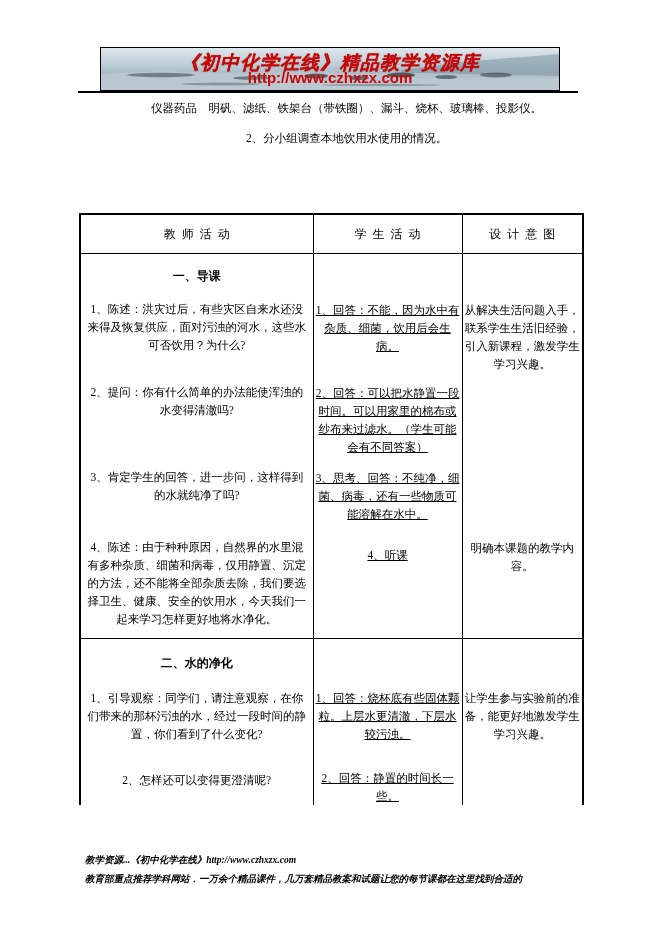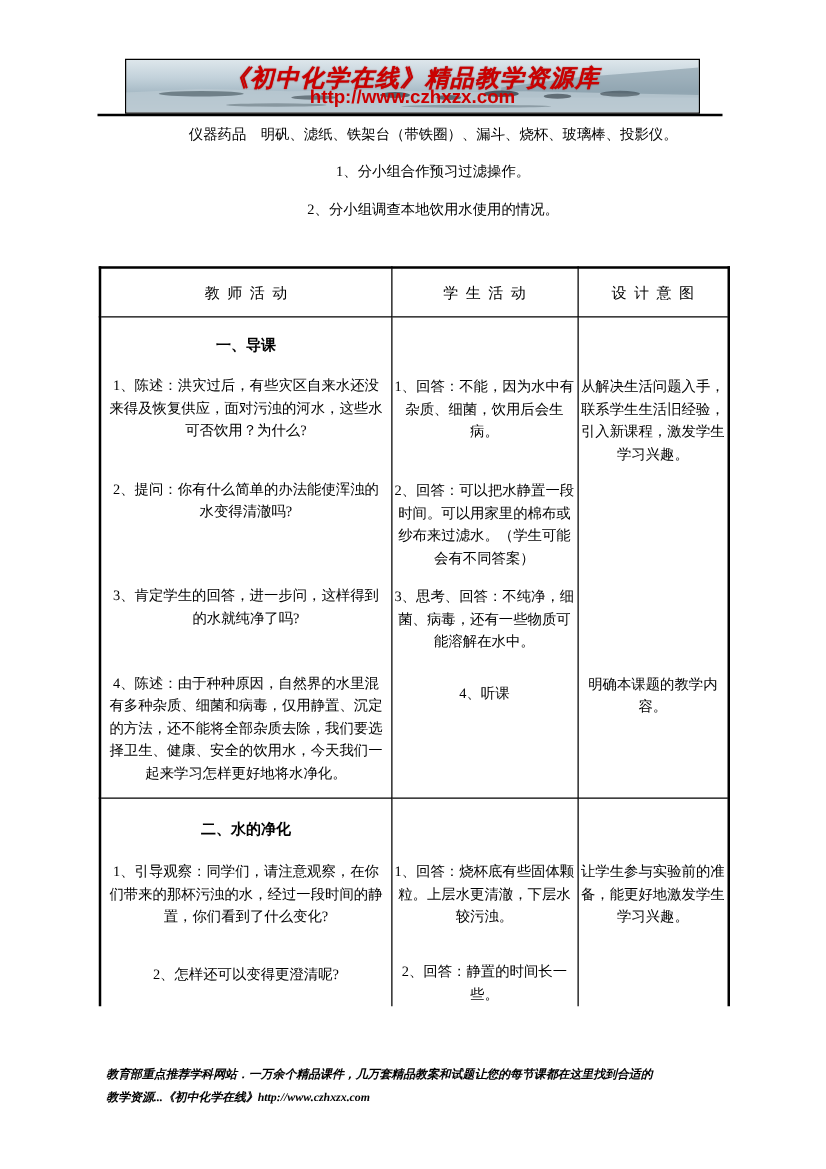--- a/index.html
+++ b/index.html
@@ -44,21 +44,21 @@
   table.plan col.c1 { width:233px; }
   table.plan col.c2 { width:149px; }
   table.plan col.c3 { width:121px; }
   table.plan th, table.plan td { border:1px solid #000; vertical-align:top; }
   table.plan tr.cut td { border-bottom:none; }
   table.plan th {
     height:36px; font-weight:normal; text-align:center; vertical-align:middle;
     font-size:12px; letter-spacing:0.5em; text-indent:0.5em;
   }
   td.t { padding:0 4px; }
-  td.s { padding:0 2px; }
+  td.s { padding:0 2px;text-decoration:underline; }
   td.i { padding:0 2px; }
   table.plan p { margin:0; text-align:center; line-height:18px; }
   table.plan p.hd { font-weight:bold; font-size:12px; }
   tr.r1 td { height:384px; }
   tr.r2 td { height:166px; }
 
   
   .t1-h  { margin-top:13px !important; }
   .t1-p0 { margin-top:15px !important; }
   .t1-p1 { margin-top:29px !important; }
@@ -107,21 +107,20 @@
       <ellipse cx="120" cy="36" rx="40" ry="1.4" fill="#55656e" opacity="0.5"></ellipse>
       <ellipse cx="280" cy="37" rx="60" ry="1.2" fill="#55656e" opacity="0.45"></ellipse>
     </svg>
     <div class="banner-title">《初中化学在线》精品教学资源库</div>
     <div class="banner-url">http://www.czhxzx.com</div>
   </div>
   <div class="header-rule"></div>
 
   <div class="intro">
     <p class="first">仪器药品　明矾、滤纸、铁架台（带铁圈）、漏斗、烧杯、玻璃棒、投影仪。</p>
-    <p class="gap">1、分小组合作预习过滤操作。</p>
     <p class="gap">2、分小组调查本地饮用水使用的情况。</p>
   </div>
 
   <table class="plan">
     <colgroup>
         <col class="c1">
         <col class="c2">
         <col class="c3">
       </colgroup>
     <tbody>
@@ -160,17 +159,17 @@
         <p class="s2-p1">2、回答：静置的时间长一些。</p>
       </td>
       <td class="i">
         <p class="i2-p0">让学生参与实验前的准备，能更好地激发学生学习兴趣。</p>
       </td>
     </tr>
   </tbody>
     </table>
 
   <div class="footer">
+    <div>教学资源...《初中化学在线》http://www.czhxzx.com</div>
     <div>教育部重点推荐学科网站．一万余个精品课件，几万套精品教案和试题让您的每节课都在这里找到合适的</div>
-    <div>教学资源...《初中化学在线》http://www.czhxzx.com</div>
   </div>
 
 </div>
 
 </body></html>

